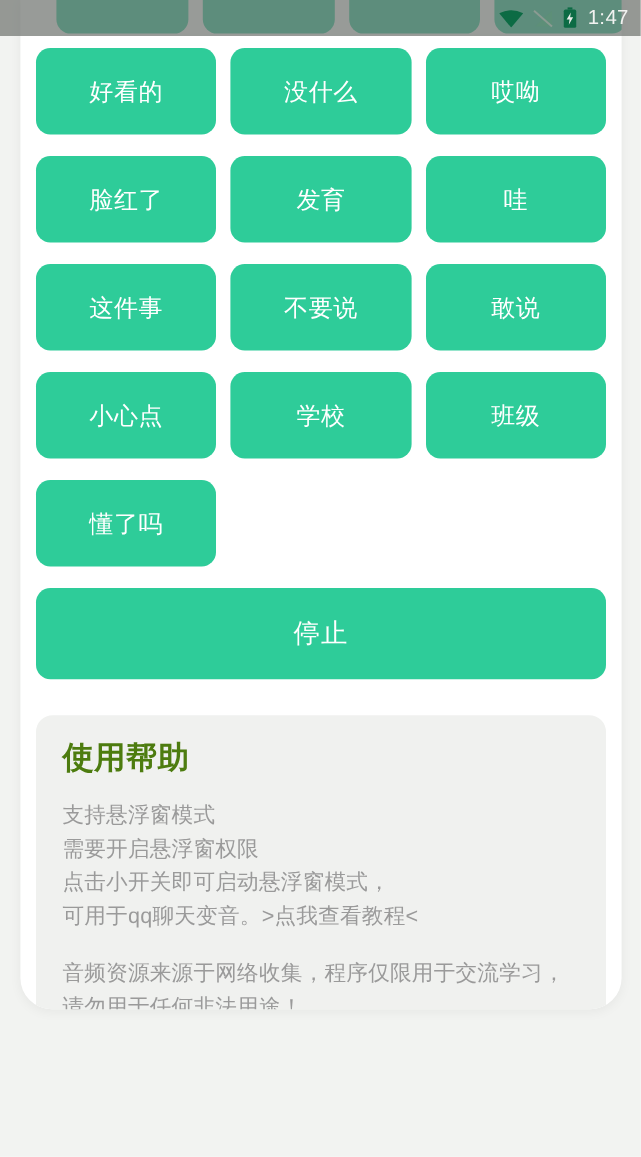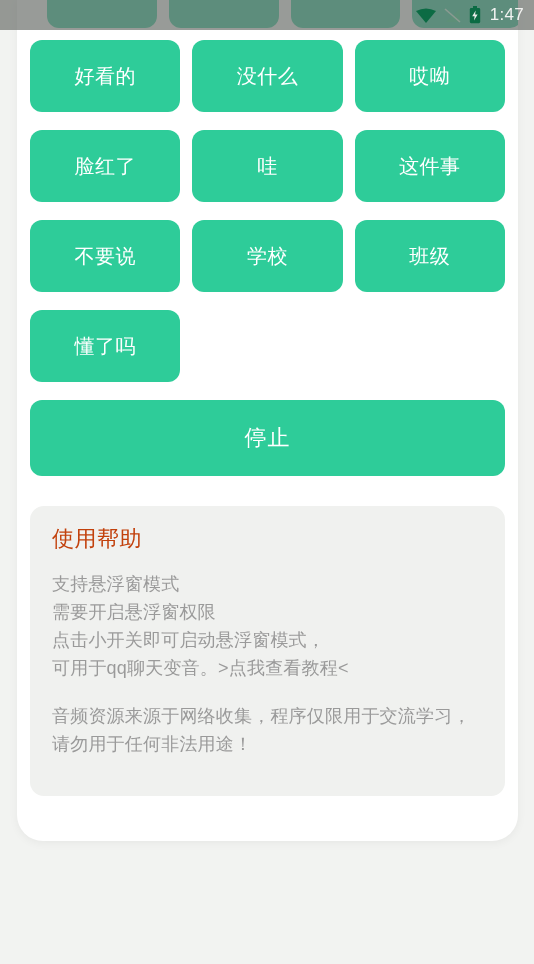--- a/index.html
+++ b/index.html
@@ -131,23 +131,23 @@
 
   
   #help-card {
     margin-top: 30px;
     background: #f0f1ef;
     border-radius: 14px;
     padding: 18px 22px 26px 22px;
     box-sizing: border-box;
   }
   #help-title {
-    font-size: 22px;
-    font-weight: normal;
-    color: #c2410c;
+    font-size: 26px;
+    font-weight: bold;
+    color: #4d7c0f;
     margin: 0 0 16px 0;
     letter-spacing: 0.5px;
   }
   .help-para {
     font-size: 18px;
     color: #9a9a9a;
     line-height: 28px;
     margin: 0 0 20px 0;
     letter-spacing: 0.2px;
     white-space: pre-line;
@@ -166,23 +166,26 @@
     <div class="peek-btn"></div>
   </div>
 
   <div id="content">
 
     <div id="sound-grid">
         <button class="sound-btn">好看的</button>
         <button class="sound-btn">没什么</button>
         <button class="sound-btn">哎呦</button>
         <button class="sound-btn">脸红了</button>
+        <button class="sound-btn">发育</button>
         <button class="sound-btn">哇</button>
         <button class="sound-btn">这件事</button>
         <button class="sound-btn">不要说</button>
+        <button class="sound-btn">敢说</button>
+        <button class="sound-btn">小心点</button>
         <button class="sound-btn">学校</button>
         <button class="sound-btn">班级</button>
         <button class="sound-btn">懂了吗</button>
       </div>
 
     <button id="stop-button">停止</button>
 
     <div id="help-card">
       <div id="help-title">使用帮助</div>
       <div class="help-para">支持悬浮窗模式

